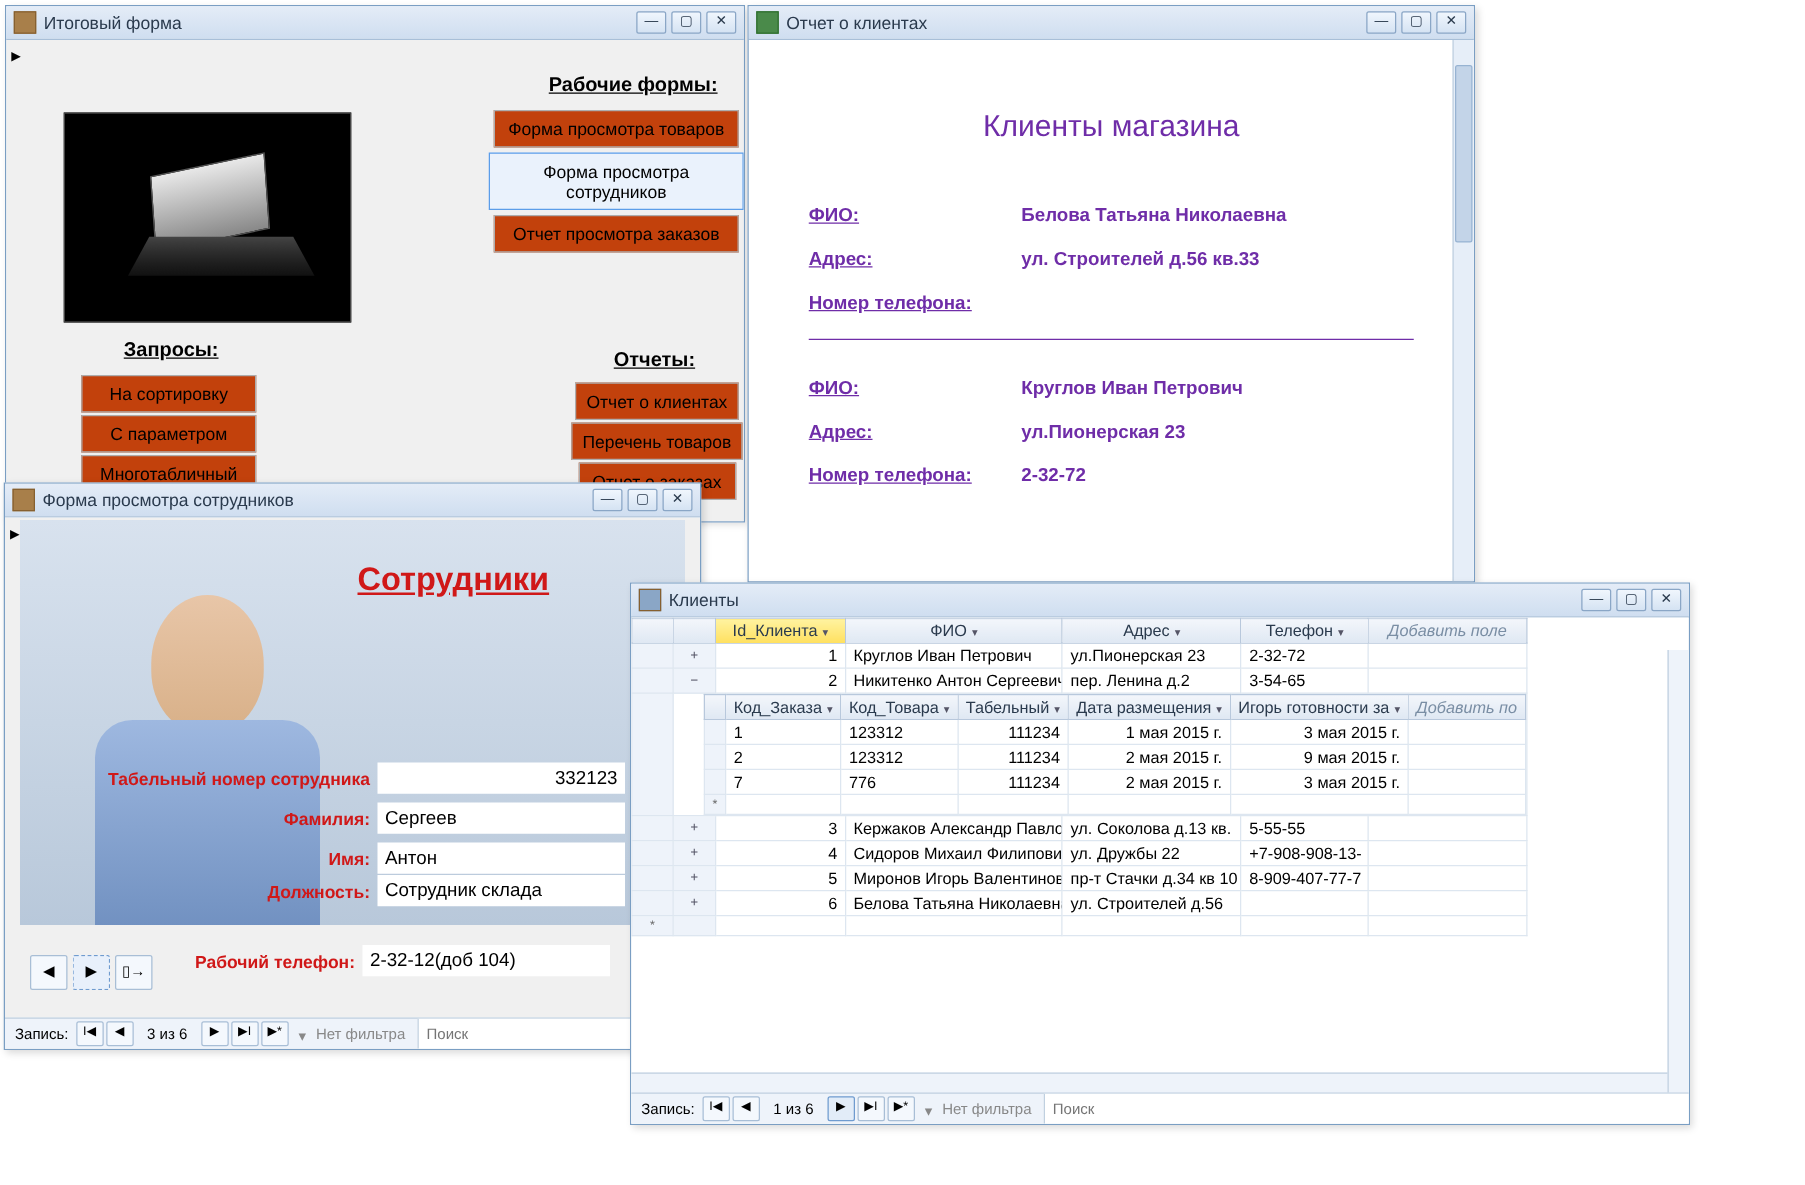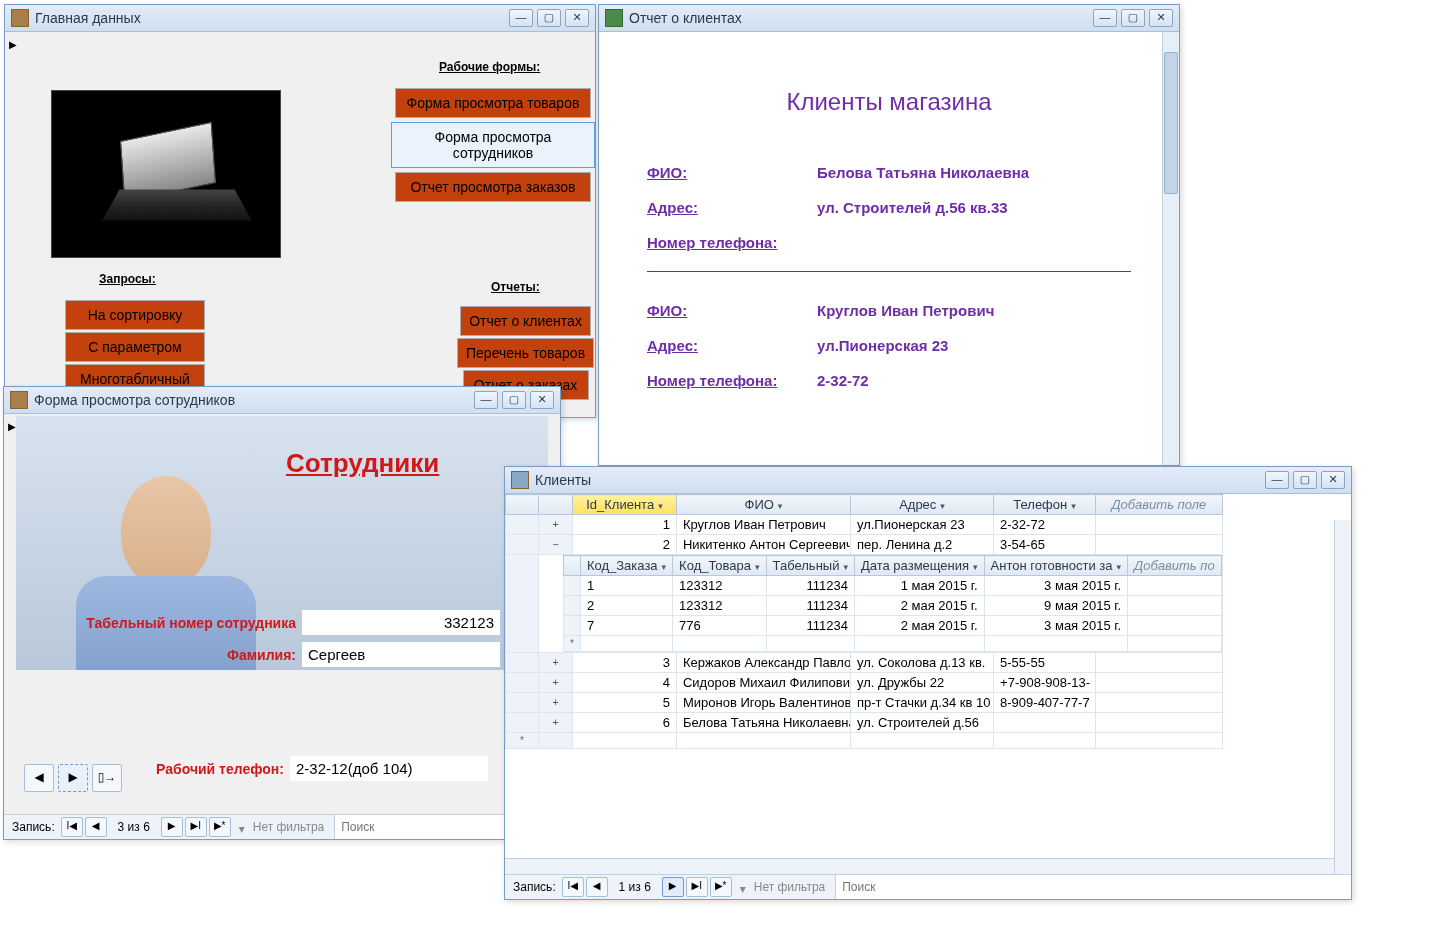--- a/index.html
+++ b/index.html
@@ -8,42 +8,42 @@
 .titlebar .app-icon { width:16px; height:16px; margin-right:6px; background:#a87f4a; border:1px solid #866030; display:inline-block; }
 .titlebar .app-icon.report { background:#4a8a4a; border-color:#2e6e2e; }
 .titlebar .title { flex:1; }
 .sysbtns { display:flex; gap:4px; }
 .sysbtn { width:22px; height:16px; border:1px solid #8aa6c6; background:linear-gradient(#f0f6fd,#d5e3f3); border-radius:2px; text-align:center; font-size:11px; line-height:14px; cursor:pointer; }
 .client { flex:1; position:relative; overflow:hidden; }
 .formbody { position:absolute; inset:0; background:#f0f0f0; }
 .selector { position:absolute; left:4px; top:4px; width:10px; height:10px; }
 .selector::before { content:"▶"; font-size:10px; color:#000; }
 .main-title { color:#b01818; font-size:22px; font-weight:normal; position:absolute; left:36px; top:10px; }
-.section-hdr { font-weight:bold; text-decoration:underline; font-size:12px; position:absolute; }
+.section-hdr { font-weight:bold; text-decoration:underline; font-size:16px; position:absolute; }
 .fbtn { background:#c2410c; border:1px solid #adadad; padding:6px 8px; font-size:14px; cursor:pointer; min-width:165px; text-align:center; }
 .fbtn.wide { min-width:196px; }
 .fbtn.selected { border:1px solid #5b9de9; background:#eaf2fc; }
 .fbtn-col { position:absolute; display:flex; flex-direction:column; gap:4px; align-items:center; }
 .laptop-img { position:absolute; left:46px; top:58px; width:228px; height:166px; background:#000; border:1px solid #444; overflow:hidden; }
 .laptop-shape { position:absolute; left:70px; top:40px; width:90px; height:60px; background:linear-gradient(#e8e8e8,#888); transform:skewY(-8deg) rotate(-4deg); border:1px solid #555; }
 .laptop-base { position:absolute; left:60px; top:92px; width:130px; height:40px; background:linear-gradient(#444,#111); transform:perspective(100px) rotateX(40deg); }
 
 
 .report-body { background:#fff; position:absolute; inset:0; overflow:auto; }
 .report-scroll-v { position:absolute; right:0; top:0; bottom:0; width:16px; background:#e6eef8; border-left:1px solid #c0d0e0; }
 .report-thumb { position:absolute; left:1px; right:1px; top:20px; height:140px; background:#c3d4e8; border:1px solid #97b3d2; border-radius:2px; }
 .report-title { color:#6f2da8; font-size:24px; text-align:center; margin-top:56px; }
 .report-row { display:flex; margin-left:48px; margin-top:18px; }
 .rlabel { color:#6f2da8; font-weight:bold; text-decoration:underline; width:170px; font-size:15px; }
 .rvalue { color:#6f2da8; font-weight:bold; font-size:15px; }
 .rhr { border:none; border-top:1px solid #6f2da8; margin:20px 48px 30px; }
 
 
 .emp-body { position:absolute; inset:0; background:#f0f0f0; }
-.emp-photo { position:absolute; left:12px; top:2px; right:12px; height:254px; background:linear-gradient(#d8e2ee,#b8c8da); overflow:hidden; }
+.emp-photo { position:absolute; left:12px; top:2px; right:12px; height:324px; background:linear-gradient(#d8e2ee,#b8c8da); overflow:hidden; }
 .person { position:absolute; left:50px; top:60px; width:200px; height:280px; }
 .head { width:90px; height:110px; border-radius:50% 50% 45% 45%; background:linear-gradient(#e8c6a8,#d8b088); margin:0 auto; }
 .torso { width:180px; height:170px; background:linear-gradient(#9eb8e0,#7090c0); border-radius:30px 30px 0 0; margin:-10px auto 0; }
 .desk { position:absolute; left:0; right:0; top:326px; height:12px; background:linear-gradient(#fff,#d0d0d0); }
 .emp-title { position:absolute; left:270px; top:32px; color:#d01818; font-size:26px; font-weight:bold; text-decoration:underline; }
 .field-row { position:absolute; display:flex; align-items:center; }
 .flabel { color:#d01818; font-weight:bold; font-size:14px; text-align:right; width:280px; padding-right:6px; }
 .finput { background:#fff; border:none; padding:4px 6px; font-size:15px; width:186px; }
 .finput.num { text-align:right; }
 
@@ -77,21 +77,21 @@
 .sub-grid-wrap { margin-left:24px; }
 .scrollbar-h { position:absolute; left:0; right:16px; bottom:24px; height:16px; background:#eef3fa; border-top:1px solid #c0d0e0; }
 .scrollbar-v2 { position:absolute; right:0; top:26px; bottom:24px; width:16px; background:#eef3fa; border-left:1px solid #c0d0e0; }
 </style>
 </head>
 <body>
 
 <div class="window" style="left:4px; top:4px; width:590px; height:412px;">
   <div class="titlebar">
     <span class="app-icon"></span>
-    <span class="title">Главная данных</span>
+    <span class="title">Итоговый форма</span>
     <div class="sysbtns">
       <div class="sysbtn">—</div>
       <div class="sysbtn">▢</div>
       <div class="sysbtn">✕</div>
     </div>
   </div>
   <div class="client">
     <div class="formbody">
       <div class="selector"></div>
       <div class="laptop-img">
@@ -280,21 +280,21 @@
               <td colspan="6" style="padding:0;">
           <div class="sub-grid-wrap">
             <table class="grid">
               <tbody>
                       <tr>
                 <th class="rowhandle"></th>
                 <th class="dropdown-arrow" style="width:82px;">Код_Заказа</th>
                 <th class="dropdown-arrow" style="width:82px;">Код_Товара</th>
                 <th class="dropdown-arrow" style="width:90px;">Табельный</th>
                 <th class="dropdown-arrow" style="width:120px;">Дата размещения</th>
-                <th class="dropdown-arrow" style="width:120px;">Антон готовности за</th>
+                <th class="dropdown-arrow" style="width:120px;">Игорь готовности за</th>
                 <th class="addfield">Добавить по</th>
               </tr>
               <tr>
                         <td class="rowhandle"></td>
                         <td>1</td>
                         <td>123312</td>
                         <td class="rownum">111234</td>
                         <td class="rownum">1 мая 2015 г.</td>
                         <td class="rownum">3 мая 2015 г.</td>
                         <td></td>

